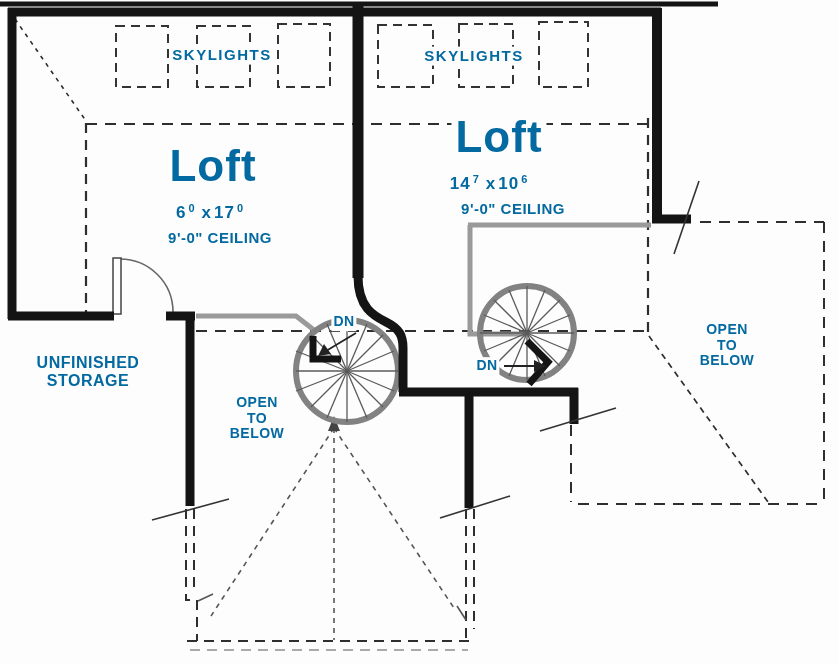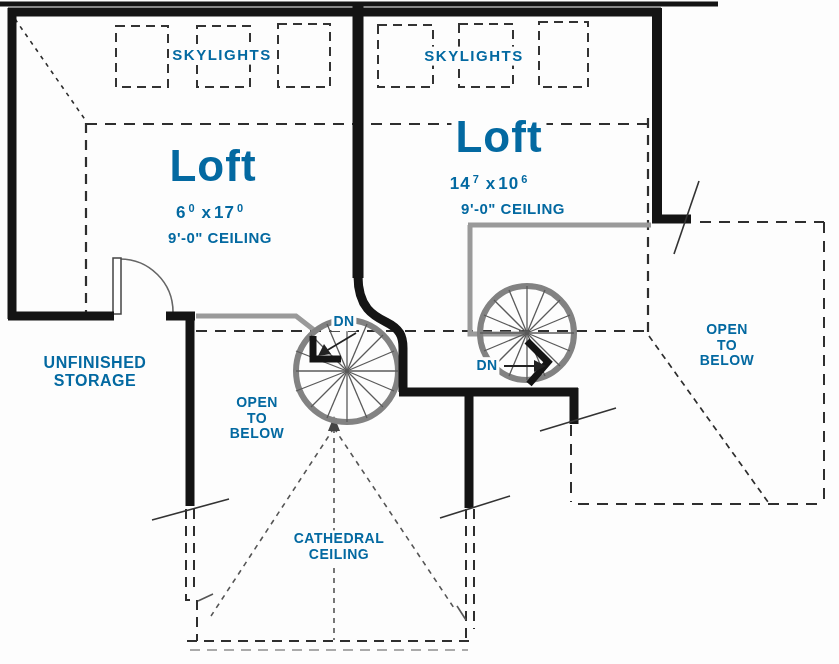--- a/index.html
+++ b/index.html
@@ -171,29 +171,27 @@
     <span>6</span><sup>0</sup><span class="xsep">x</span><span>17</span><sup>0</sup>
   </div>
   <div class="label lbl-ceiling" style="left:220px;top:238px;">9'-0" CEILING</div>
 
   <div class="label lbl-loft-title" style="left:499px;top:137px;">Loft</div>
   <div class="label lbl-dims" style="left:491px;top:183px;">
     <span>14</span><sup>7</sup><span class="xsep">x</span><span>10</span><sup>6</sup>
   </div>
   <div class="label lbl-ceiling" style="left:513px;top:209px;">9'-0" CEILING</div>
 
-  <div class="label lbl-room" style="left:95px;top:372px;">UNFINISHED
+  <div class="label lbl-room" style="left:88px;top:372px;">UNFINISHED
 STORAGE</div>
 
   <div class="label lbl-dn" style="left:344px;top:322px;">DN</div>
   <div class="label lbl-dn" style="left:487px;top:366px;">DN</div>
 
   <div class="label lbl-open" style="left:257px;top:419px;">OPEN
 TO
 BELOW</div>
   <div class="label lbl-open" style="left:727px;top:346px;">OPEN
 TO
 BELOW</div>
 
-  <div class="label lbl-open" style="left:339px;top:547px;">CATHEDRAL
-CEILING</div>
 
 </div>
 
 </body></html>

